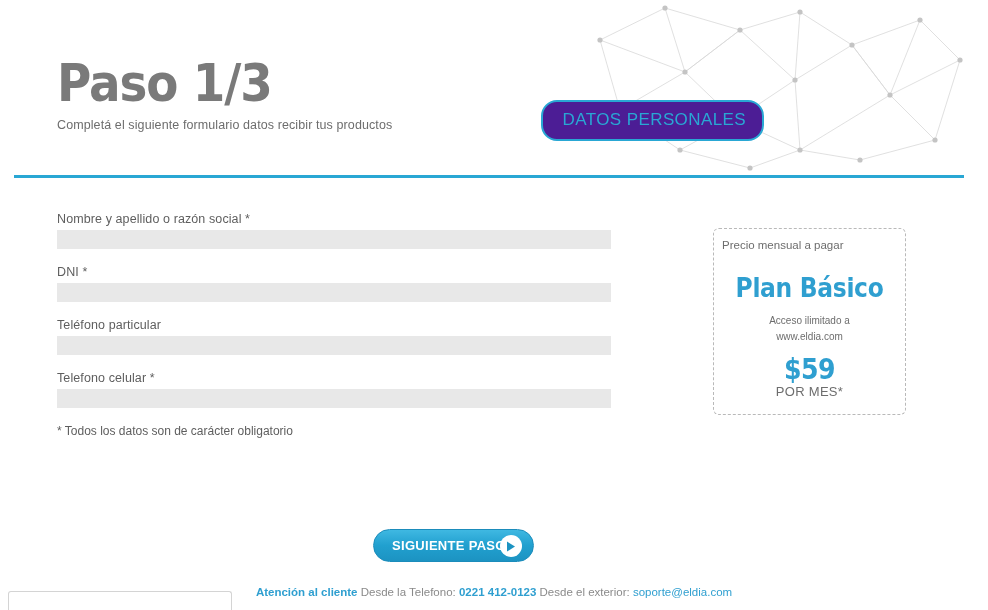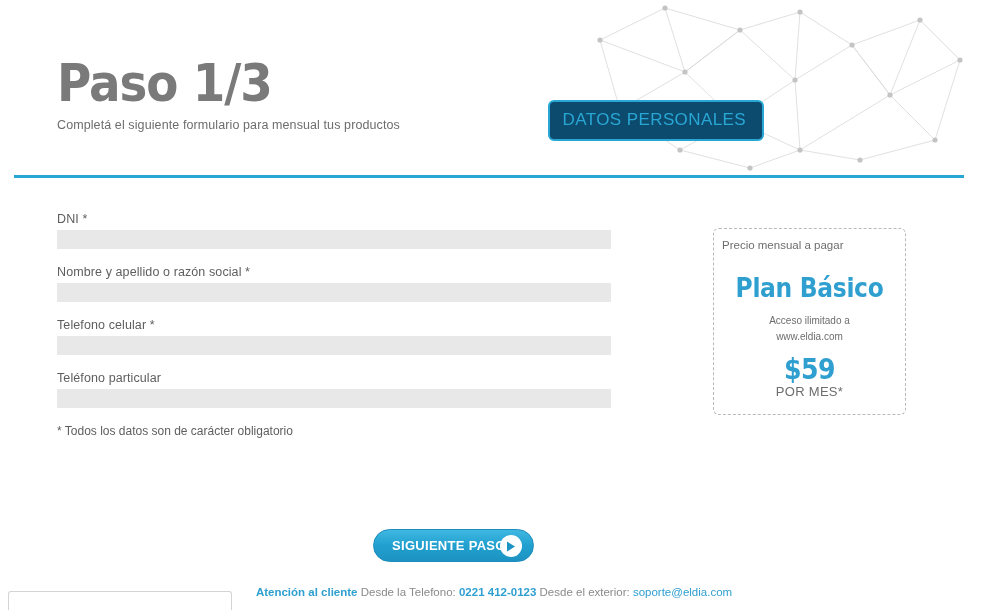--- a/index.html
+++ b/index.html
@@ -58,23 +58,23 @@
     top: 118px;
     font-size: 12.5px;
     color: #6d6d6d;
     letter-spacing: 0.1px;
   }
   .badge {
     position: absolute;
     right: 68px;
     top: 100px;
     border: 2px solid #29a7d4;
-    border-radius: 6px;
-    background: #0c4a6e;
-    padding: 8px 16px 9px 13px;
+    border-radius: 16px;
+    background: #4c1d95;
+    padding: 8px 16px 9px 20px;
     font-size: 17px;
     color: #29a7d4;
     letter-spacing: 0.4px;
     white-space: nowrap;
     font-weight: normal;
   }
   .divider {
     position: absolute;
     left: 14px;
     top: 175px;
@@ -275,45 +275,45 @@
       <circle cx="30" cy="110" r="2.6"></circle>
       <circle cx="210" cy="150" r="2.6"></circle>
       <circle cx="160" cy="168" r="2.6"></circle>
       <circle cx="345" cy="140" r="2.6"></circle>
       <circle cx="270" cy="160" r="2.6"></circle>
     </g>
   </svg>
 
   <div class="header">
     <div class="step-title">Paso 1/3</div>
-    <div class="step-subtitle">Completá el siguiente formulario para mensual tus productos</div>
+    <div class="step-subtitle">Completá el siguiente formulario datos recibir tus productos</div>
     <div class="badge">DATOS PERSONALES</div>
   </div>
   <div class="divider"></div>
 
   <div class="form-area">
+
+    <div>
+      <div class="field-label">Nombre y apellido o razón social *</div>
+      <input class="field-input" type="text" placeholder="" style="">
+    </div>
 
     <div>
       <div class="field-label">DNI *</div>
       <input class="field-input" type="text" placeholder="" style="">
     </div>
 
     <div>
-      <div class="field-label">Nombre y apellido o razón social *</div>
-      <input class="field-input" type="text" placeholder="" style="">
+      <div class="field-label">Teléfono particular</div>
+      <input class="field-input wide" type="text" placeholder="" style="">
     </div>
 
     <div>
       <div class="field-label">Telefono celular *</div>
       <input class="field-input" type="text" placeholder="" style="">
-    </div>
-
-    <div>
-      <div class="field-label">Teléfono particular</div>
-      <input class="field-input wide" type="text" placeholder="" style="">
     </div>
 
     <div class="required-note">* Todos los datos son de carácter obligatorio</div>
   </div>
 
   <div class="plan-box">
     <div class="plan-caption">Precio mensual a pagar</div>
     <div class="plan-name">Plan Básico</div>
     <div class="plan-desc">
       <span>Acceso ilimitado a</span><br>

